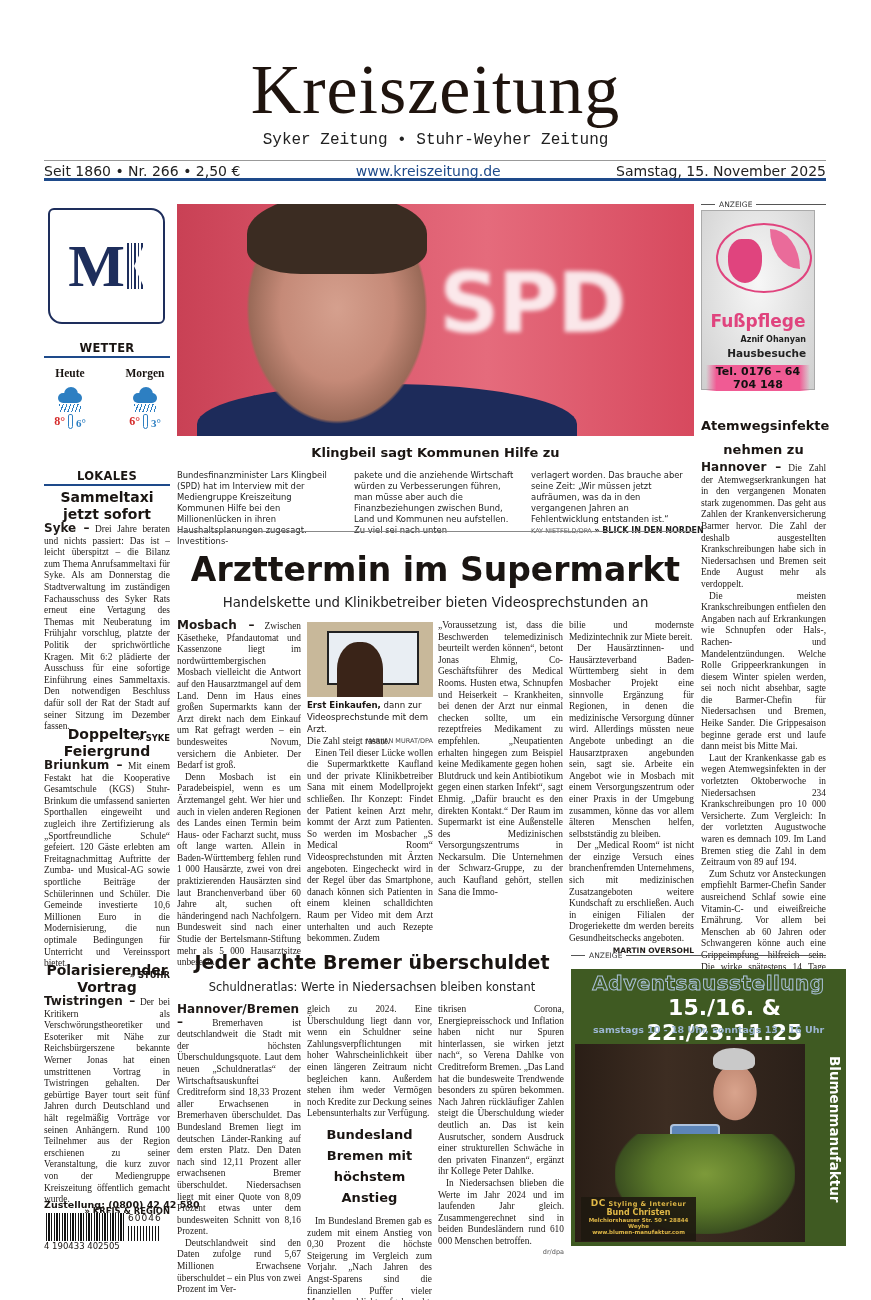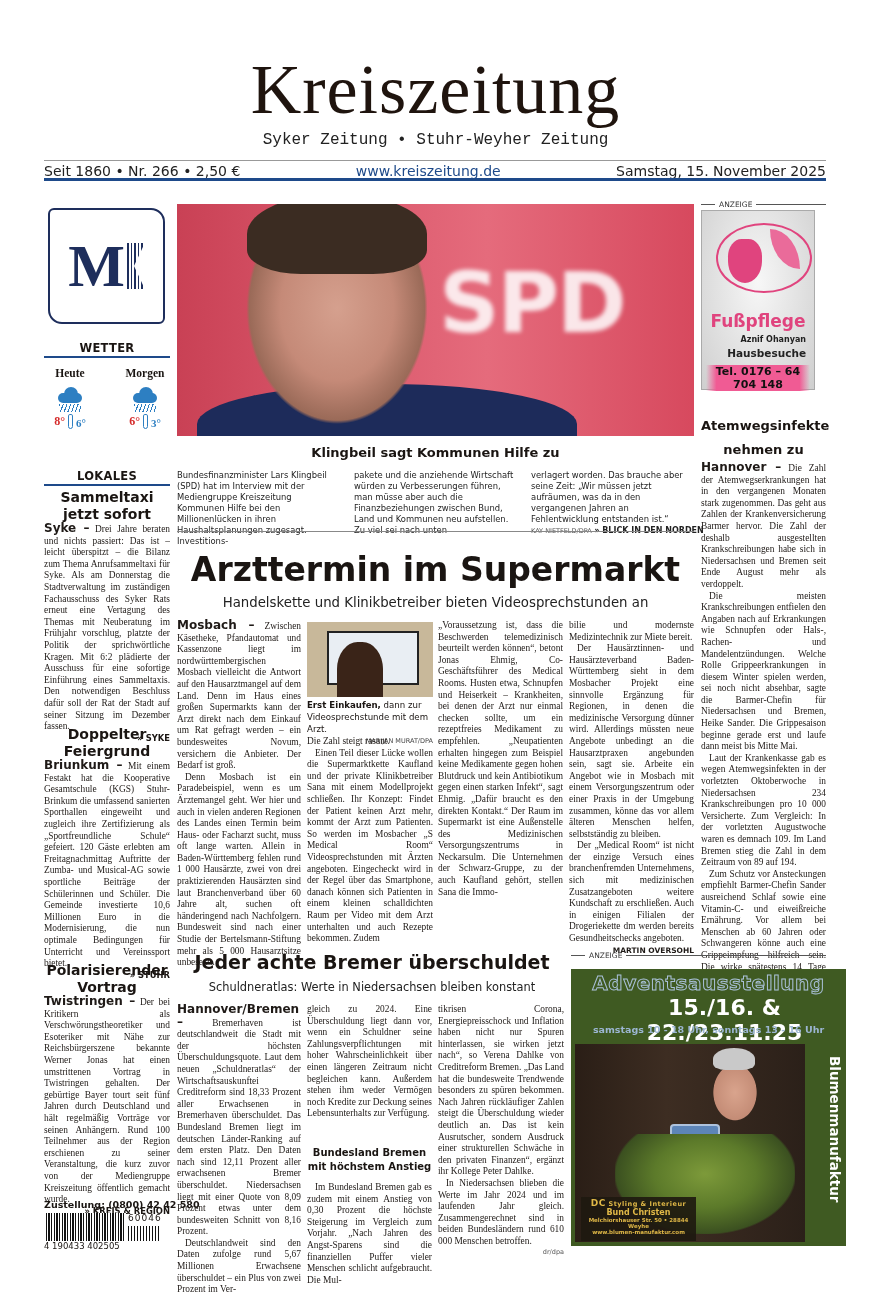--- a/index.html
+++ b/index.html
@@ -192,21 +192,21 @@
 </div>
 
 <div class="abs h2" style="left:177px;width:390px;top:951px;font-size:19px">Jeder achte Bremer überschuldet</div>
 <div class="abs sans" style="left:177px;width:390px;top:980px;text-align:center;font-size:11.4px;color:#222">Schuldneratlas: Werte in Niedersachsen bleiben konstant</div>
 <div class="abs body" style="left:177px;top:1004px;width:124px">
   <p><span class="lead">Hannover/Bremen –</span> <span>Bremerhaven ist deutschlandweit die Stadt mit der höchsten Überschuldungsquote. Laut dem neuen „Schuldneratlas“ der Wirtschaftsauskunftei Creditreform sind 18,33 Prozent aller Erwachsenen in Bremerhaven überschuldet. Das Bundesland Bremen liegt im deutschen Länder-Ranking auf dem ersten Platz. Den Daten nach sind 12,11 Prozent aller erwachsenen Bremer überschuldet. Niedersachsen liegt mit einer Quote von 8,09 Prozent etwas unter dem bundesweiten Schnitt von 8,16 Prozent.</span></p>
   <p>Deutschlandweit sind den Daten zufolge rund 5,67 Millionen Erwachsene überschuldet – ein Plus von zwei Prozent im Ver-</p>
 </div>
 <div class="abs body" style="left:307px;top:1004px;width:125px">
   <p>gleich zu 2024. Eine Überschuldung liegt dann vor, wenn ein Schuldner seine Zahlungsverpflichtungen mit hoher Wahrscheinlichkeit über einen längeren Zeitraum nicht begleichen kann. Außerdem stehen ihm weder Vermögen noch Kredite zur Deckung seines Lebensunterhalts zur Verfügung.</p>
-  <div class="h2" style="font-size:10px;line-height:14px;margin:26px 0 8px">Bundesland Bremen mit höchstem Anstieg</div>
+  <div class="h2" style="font-size:13px;line-height:21px;margin:4px 0 8px">Bundesland Bremen mit höchstem Anstieg</div>
   <p style="text-indent:8px">Im Bundesland Bremen gab es zudem mit einem Anstieg von 0,30 Prozent die höchste Steigerung im Vergleich zum Vorjahr. „Nach Jahren des Angst-Sparens sind die finanziellen Puffer vieler Menschen schlicht aufgebraucht. Die Mul-</p>
 </div>
 <div class="abs body" style="left:438px;top:1004px;width:126px">
   <p>tikrisen Corona, Energiepreisschock und Inflation haben nicht nur Spuren hinterlassen, sie wirken jetzt nach“, so Verena Dahlke von Creditreform Bremen. „Das Land hat die bundesweite Trendwende besonders zu spüren bekommen. Nach Jahren rückläufiger Zahlen steigt die Überschuldung wieder deutlich an. Das ist kein Ausrutscher, sondern Ausdruck einer strukturellen Schwäche in den privaten Finanzen“, ergänzt ihr Kollege Peter Dahlke.</p>
   <p>In Niedersachsen blieben die Werte im Jahr 2024 und im laufenden Jahr gleich. Zusammengerechnet sind in beiden Bundesländern rund 610 000 Menschen betroffen.</p>
   <span class="ref" style="font-weight:normal;font-size:6.5px;color:#555">dr/dpa</span>
 </div>
 
 <div class="anzeige" style="left:701px;top:200px;width:125px">
     <span>ANZEIGE</span>

